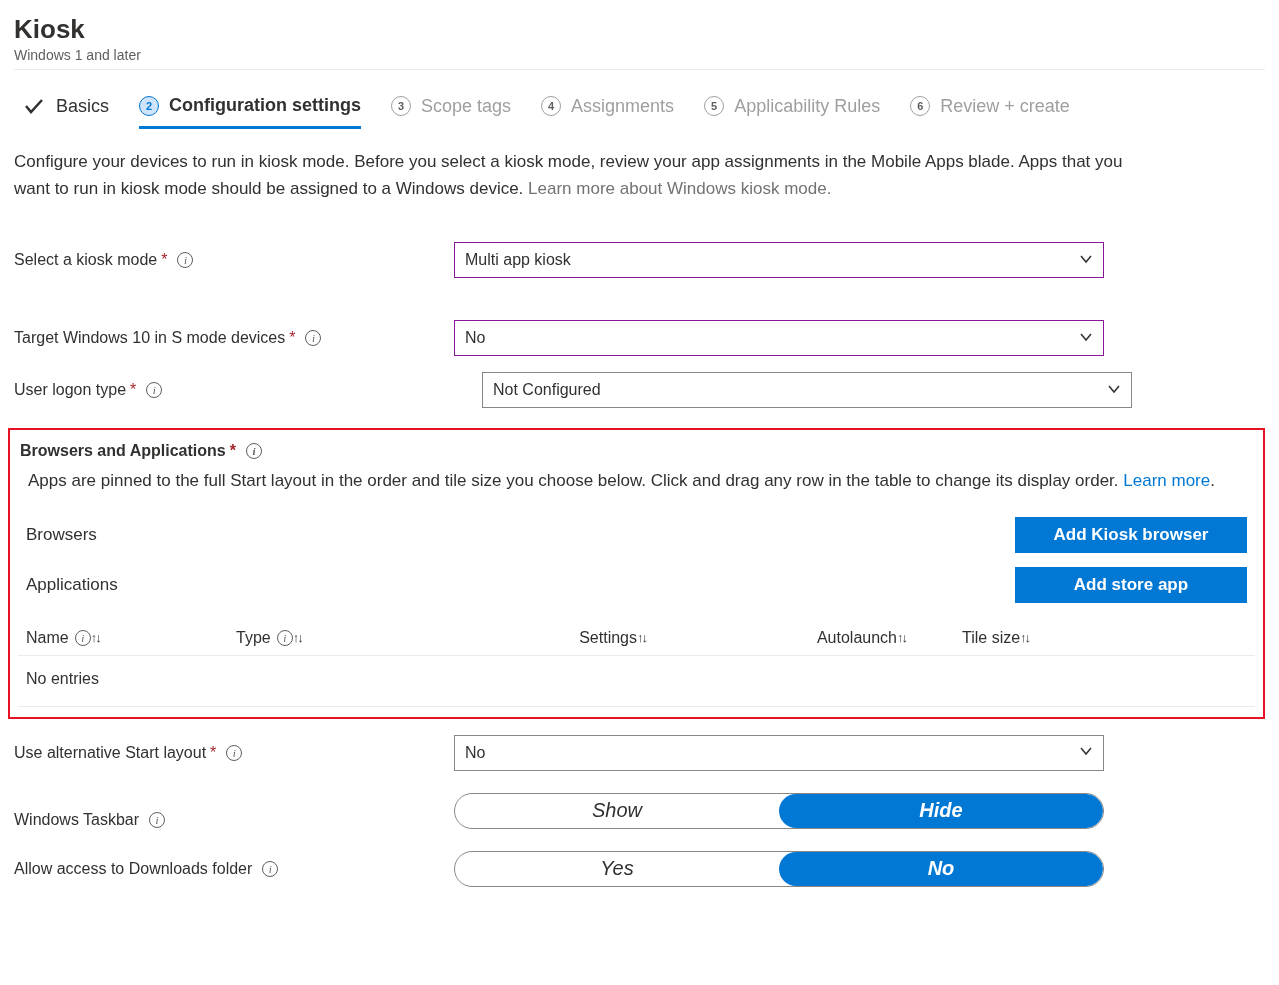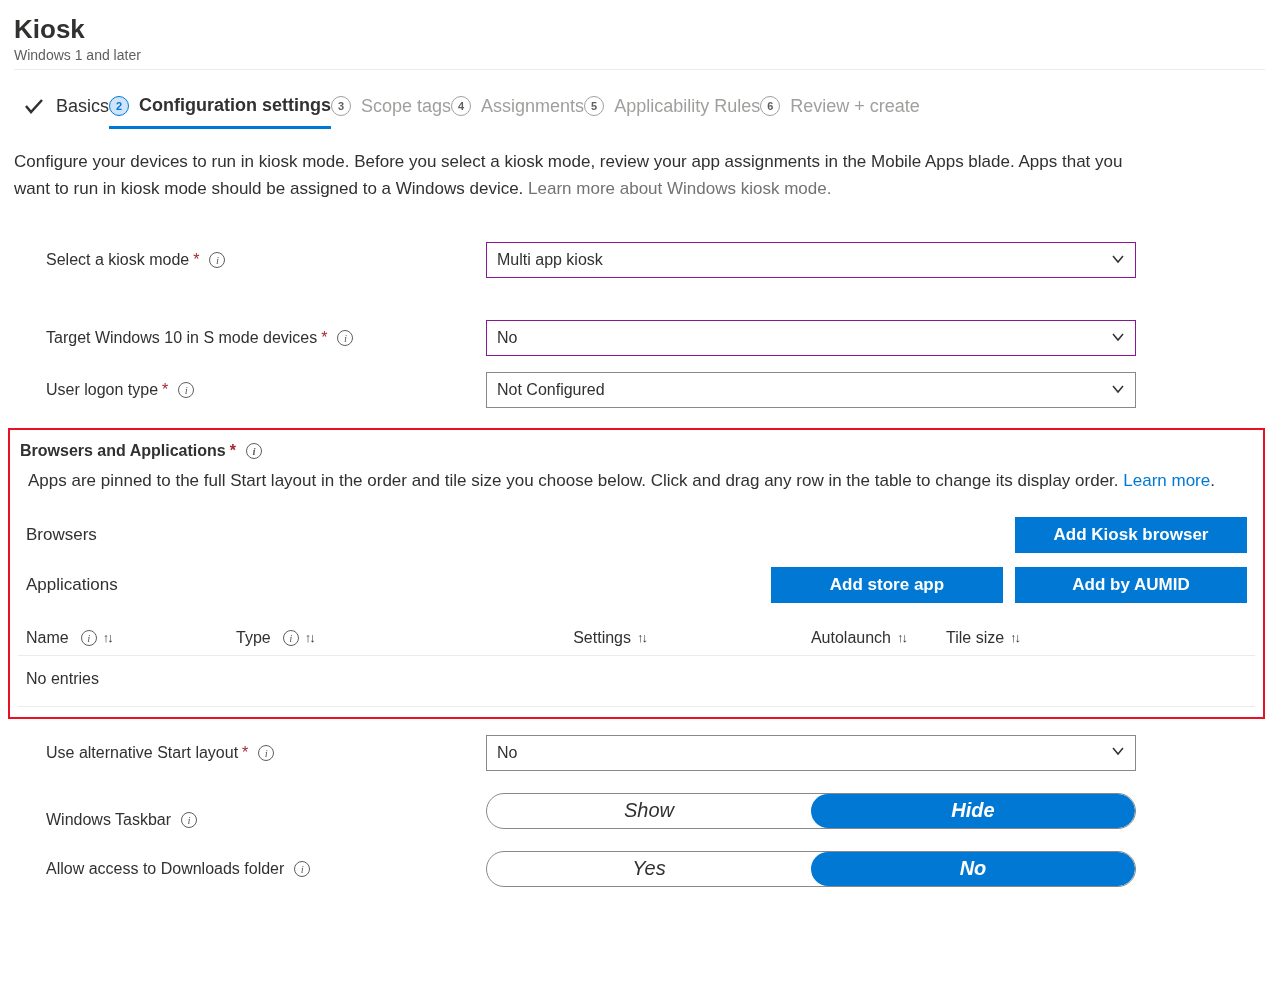--- a/index.html
+++ b/index.html
@@ -8,37 +8,37 @@
     margin: 0;
     padding: 14px;
     background: #fff;
     color: #323130;
     font-size: 14px;
   }
   .title { font-size: 26px; font-weight: 600; margin: 0; }
   .subtitle { font-size: 14px; color: #605e5c; margin-top: 2px; margin-bottom: 6px; }
   .divider { border-bottom: 1px solid #edebe9; margin-bottom: 0; }
 
-  .steps { display: flex; align-items: center; padding: 24px 8px 12px 8px; flex-wrap: nowrap; }
+  .steps { display: flex; gap: 30px; align-items: center; padding: 24px 8px 12px 8px; flex-wrap: nowrap; }
   .step { display: flex; align-items: center; gap: 10px; font-size: 18px; color: #a19f9d; cursor: pointer; white-space: nowrap; }
   .step.done { color: #323130; }
   .step.active { color: #323130; font-weight: 600; border-bottom: 3px solid #0078d4; padding-bottom: 10px; margin-bottom: -12px; }
   .step.active .circle { background: #cfe4fa; border-color: #0078d4; color: #0078d4; font-weight: 700; }
   .step .checkwrap { display:flex; align-items:center; }
   .circle {
     width: 20px; height: 20px; border: 1px solid #a19f9d; border-radius: 50%;
     display: inline-flex; align-items: center; justify-content: center;
     font-size: 11px; color: #605e5c; font-weight: 600;
   }
 
   .desc { font-size: 17px; line-height: 1.6; margin: 18px 0 40px 0; max-width: 1120px; }
   .desc a { color: #737373; text-decoration: none; }
   .required { color: #a4262c; }
 
-  .field-row { display: flex; align-items: center; margin-bottom: 42px; margin-left: 32px; }
+  .field-row { display: flex; align-items: center; margin-bottom: 42px; }
   .field-row.tight { margin-bottom: 16px; }
   .field-label { width: 440px; font-size: 16px; display: flex; align-items: center; gap: 4px; }
   .field-control { flex: 1; max-width: 650px; }
 
   .info-icon {
     display: inline-flex; width: 16px; height: 16px; border: 1px solid #605e5c;
     border-radius: 50%; align-items: center; justify-content: center;
     font-size: 11px; color: #605e5c; font-family: Georgia, serif; font-style: italic;
     margin-left: 6px;
   }
@@ -62,26 +62,26 @@
   .row-line { display: flex; align-items: center; gap: 12px; padding: 4px 8px; }
   .row-line .row-label { font-size: 17px; }
   .row-line .spacer { flex: 1; }
   .btn {
     background: #0078d4; color: #fff; border: none; height: 36px;
     font-size: 17px; font-weight: 600; cursor: pointer; min-width: 232px; padding: 0 18px;
   }
 
   .tbl { width: 100%; margin-top: 22px; }
   .tbl-head { display: flex; padding: 0 8px 8px 8px; border-bottom: 1px solid #edebe9; }
-  .tbl-col { display: flex; align-items: center; gap: 6px; font-size: 16px; }
+  .tbl-col { display: flex; align-items: center; font-size: 16px; }
   .c-name { width: 210px; }
   .c-type { width: 190px; }
   .c-settings { width: 220px; justify-content: flex-end; align-items: center; }
   .c-auto { width: 260px; justify-content: flex-end; }
-  .c-tile { width: 180px; justify-content: flex-start; padding-left: 40px; text-align: right; }
+  .c-tile { width: 180px; justify-content: flex-start; padding-left: 56px; text-align: right; }
   .sort-arrows { font-size: 13px; color: #323130; letter-spacing: -2px; }
   .tbl-empty { padding: 14px 8px 18px 8px; font-size: 16px; border-bottom: 1px solid #edebe9; margin-bottom: 10px; }
 
   .toggle {
     display: flex; width: 650px; height: 36px; border: 1px solid #8a8886;
     border-radius: 18px; overflow: hidden; cursor: pointer;
   }
   .toggle > div {
     flex: 1; display: flex; align-items: center; justify-content: center;
     font-size: 20px;
@@ -160,21 +160,21 @@
       <span>No</span>
       <span class="chevron">
         <svg width="14" height="14" viewBox="0 0 14 14">
             <polyline points="2,4 7,10 12,4" fill="none" stroke="#323130" stroke-width="1.5"></polyline>
           </svg>
       </span>
     </div>
   </div>
 </div>
 
-<div class="field-row" style="margin-bottom:24px;">
+<div class="field-row" style="margin-bottom:24px;gap:28px;">
   <div class="field-label">
     <span>User logon type</span>
     <span class="required">*</span>
     <span class="info-icon">i</span>
   </div>
   <div class="field-control">
     <div class="select">
       <span>Not Configured</span>
       <span class="chevron">
         <svg width="14" height="14" viewBox="0 0 14 14">
@@ -198,21 +198,20 @@
   <div class="row-line">
     <span class="row-label">Browsers</span>
     <span class="spacer"></span>
     <button class="btn">Add Kiosk browser</button>
   </div>
 
   <div class="row-line" style="margin-top:6px;">
     <span class="row-label">Applications</span>
     <span class="spacer"></span>
     <button class="btn">Add store app</button>
-    <button class="btn">Add by AUMID</button>
   </div>
 
   <div class="tbl">
     <div class="tbl-head">
       <div class="tbl-col c-name">
         <span>Name</span>
         <span class="info-icon">i</span>
         <span class="sort-arrows">↑↓</span>
       </div>
       <div class="tbl-col c-type">

